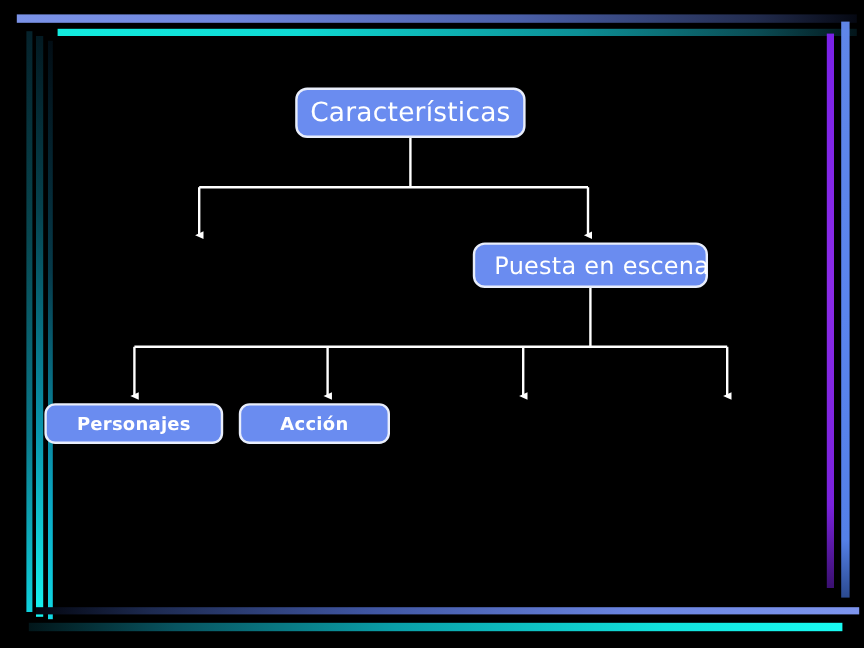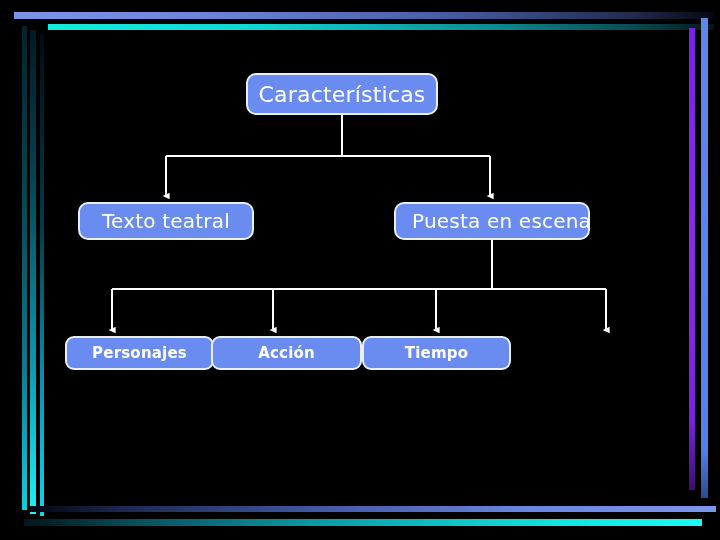--- a/index.html
+++ b/index.html
@@ -145,22 +145,22 @@
     font-size: 20px;
     padding-left: 19px;
   }
   .node-l3 {
     top: 336px;
     height: 34px;
     font-size: 15px;
     font-weight: bold;
     border-radius: 9px;
   }
-  .node-l3a { left: 37px;  width: 149px; margin-left: 28px; }
-  .node-l3b { left: 211px; width: 151px; }
+  .node-l3a { left: 37px;  width: 149px; }
+  .node-l3b { left: 199px; width: 126px; }
   .node-l3c { left: 362px; width: 149px; }
   .node-l3d { left: 521px; width: 170px; }
 </style>
 </head>
 <body>
 
 <div id="slide">
 
   <div class="deco-top-blue"></div>
   <div class="deco-top-cyan"></div>
@@ -193,20 +193,18 @@
 
       <path d="M112,289 L112,330" marker-end="url(#arrow)"></path>
       <path d="M273,289 L273,330" marker-end="url(#arrow)"></path>
       <path d="M436,289 L436,330" marker-end="url(#arrow)"></path>
       <path d="M606,289 L606,330" marker-end="url(#arrow)"></path>
     </g>
   </svg>
 
   <div class="node node-root">Características</div>
 
-  <div class="node node-l2a">Texto teatral</div>
   <div class="node node-l2b">Puesta en escena</div>
 
   <div class="node node-l3 node-l3a">Personajes</div>
   <div class="node node-l3 node-l3b">Acción</div>
-  <div class="node node-l3 node-l3c">Tiempo</div>
 
 </div>
 
 </body></html>

